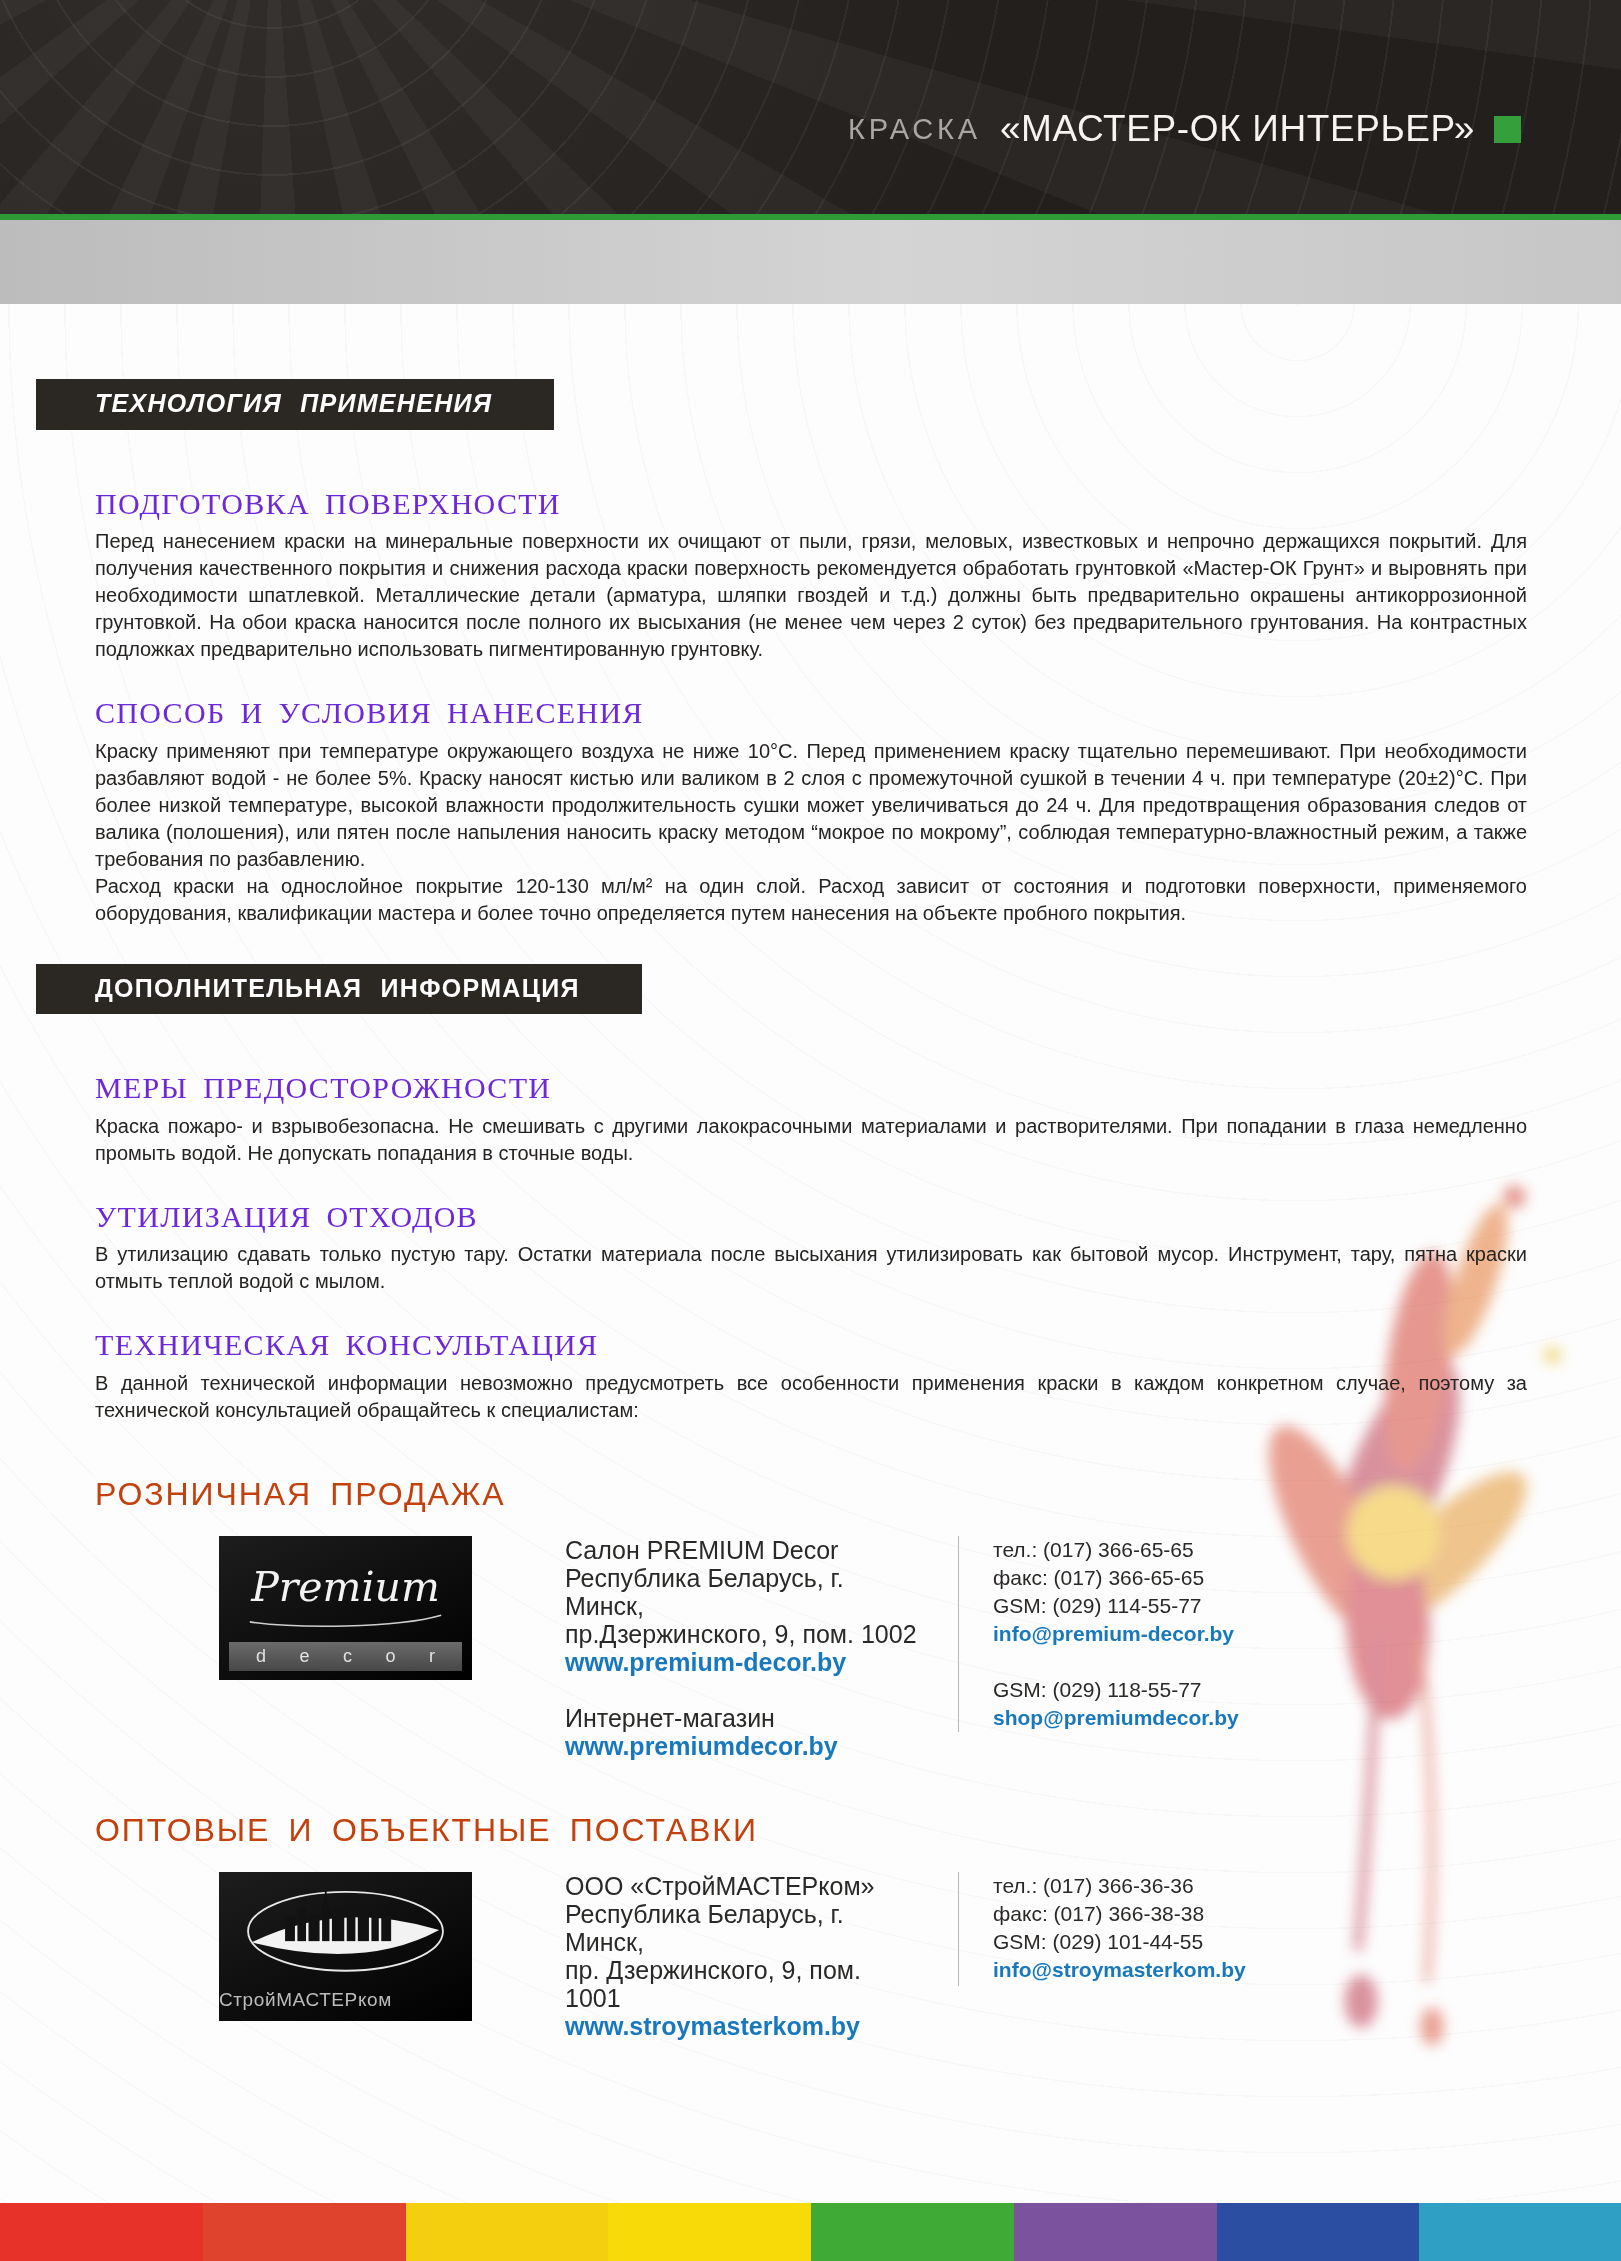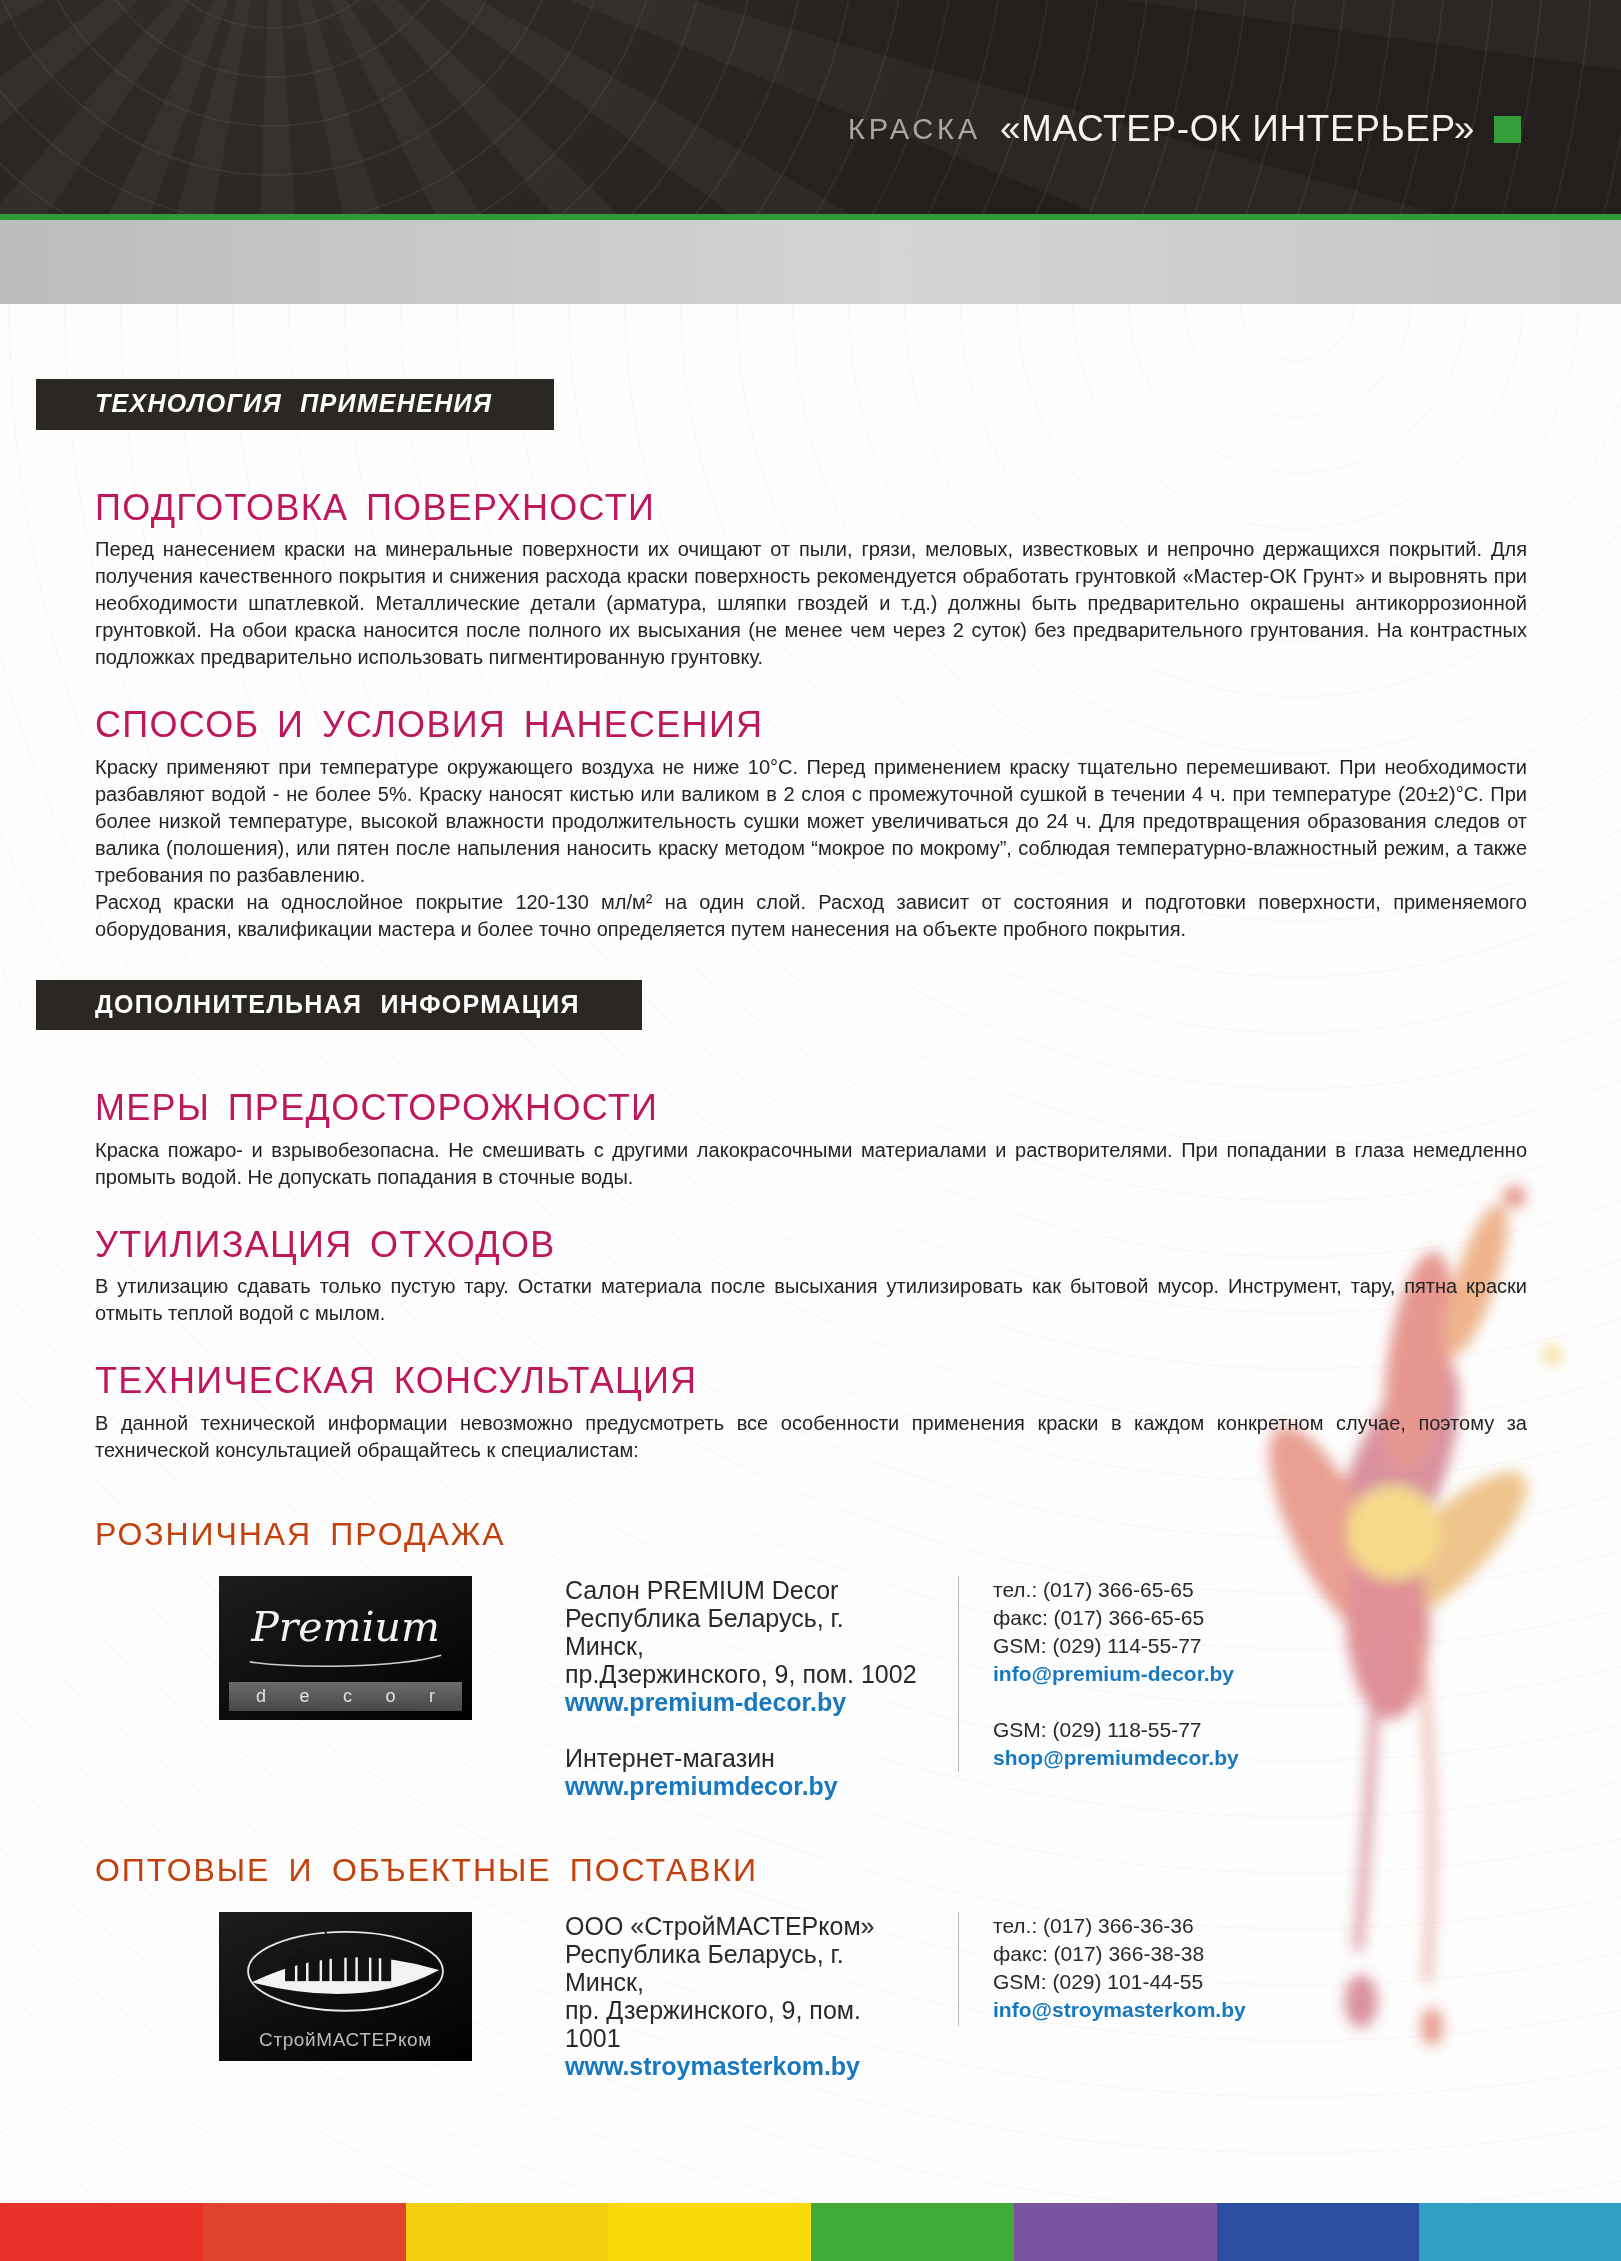--- a/index.html
+++ b/index.html
@@ -41,22 +41,23 @@
   
   main{position:relative;z-index:2;padding:0 95px;}
   .section-box{
     display:inline-block;background:#2b2823;color:#ffffff;
     font-weight:700;font-size:25px;letter-spacing:1.3px;word-spacing:10px;
     padding:10px 62px 11.4px 59px;margin-left:-59px;
   }
   .box-tech{margin-top:75px;font-style:italic;}
   .box-add{margin-top:37px;}
   .sub-heading{
-    font-size:36px;font-weight:300;color:#be185d;letter-spacing:1.3px;word-spacing:6.3px;
+    font-size:30px;font-weight:300;color:#6d28d9;letter-spacing:1.3px;word-spacing:6.3px;
     margin:33px 0 7.6px 0;
+    font-family:Liberation Serif, serif;
   }
   .sub-heading.first{margin-top:57px;}
   .body-text{
     font-size:20px;line-height:27px;text-align:justify;margin:0;color:#262422;
   }
 
   
   .contact-heading{
     font-size:32px;font-weight:300;color:#c2410c;letter-spacing:1.9px;word-spacing:7.6px;
     margin:52px 0 23px 0;
@@ -74,21 +75,21 @@
   }
   .premium-flourish{display:block;margin:1.3px auto 0;width:209px;height:16.5px;}
   .decor-bar{
     position:absolute;left:10px;right:10px;bottom:9px;height:29px;
     background:linear-gradient(#6b6b6b,#474747);
     display:flex;justify-content:space-between;align-items:center;
     padding:0 27px;color:#e3e3e3;font-size:18px;
   }
   .stroy-svg{display:block;width:253px;height:111px;margin-top:5px;}
   .stroy-caption{
-    text-align:center;color:#bcbcbc;font-size:19px;letter-spacing:0.6px;margin-top:1.3px;
+    color:#bcbcbc;font-size:19px;letter-spacing:0.6px;margin-top:1.3px;
   }
   .addr-col{width:355px;margin-left:93px;font-size:25px;line-height:28px;color:#2a2927;}
   .phone-col{
     margin-left:38px;padding-left:34px;border-left:1.3px solid #b7b7b7;
     font-size:21px;line-height:28px;color:#2a2927;
   }
   .phone-col.tall{min-height:194px;}
   .phone-col.short{min-height:114px;}
   .gap-line{height:28px;}
   .link{color:#1878be;font-weight:700;text-decoration:none;cursor:pointer;}

